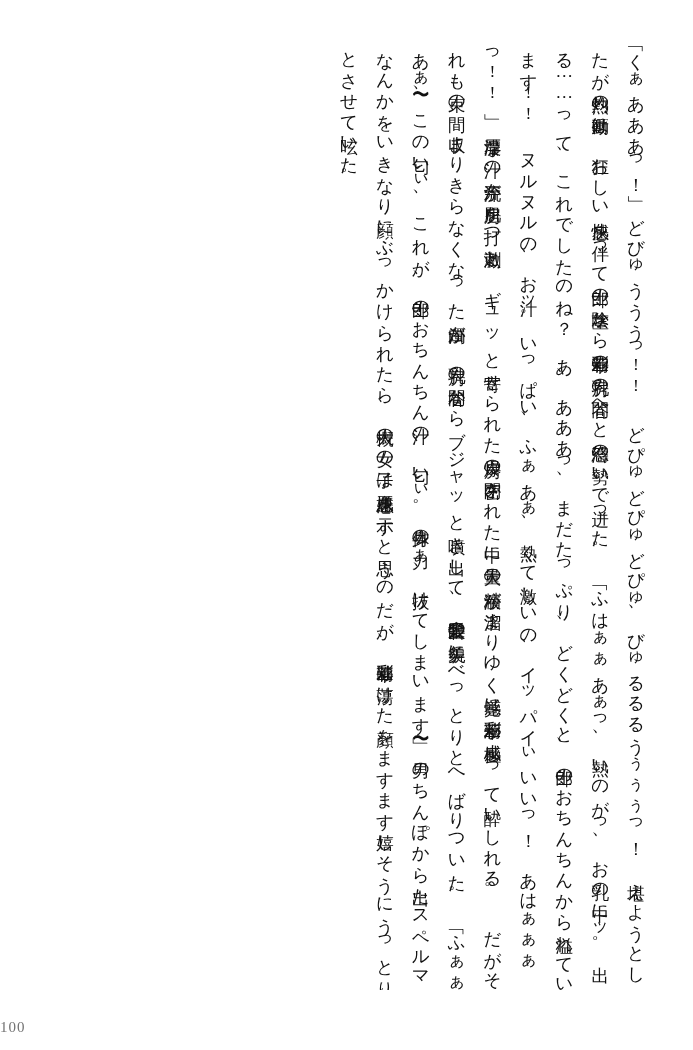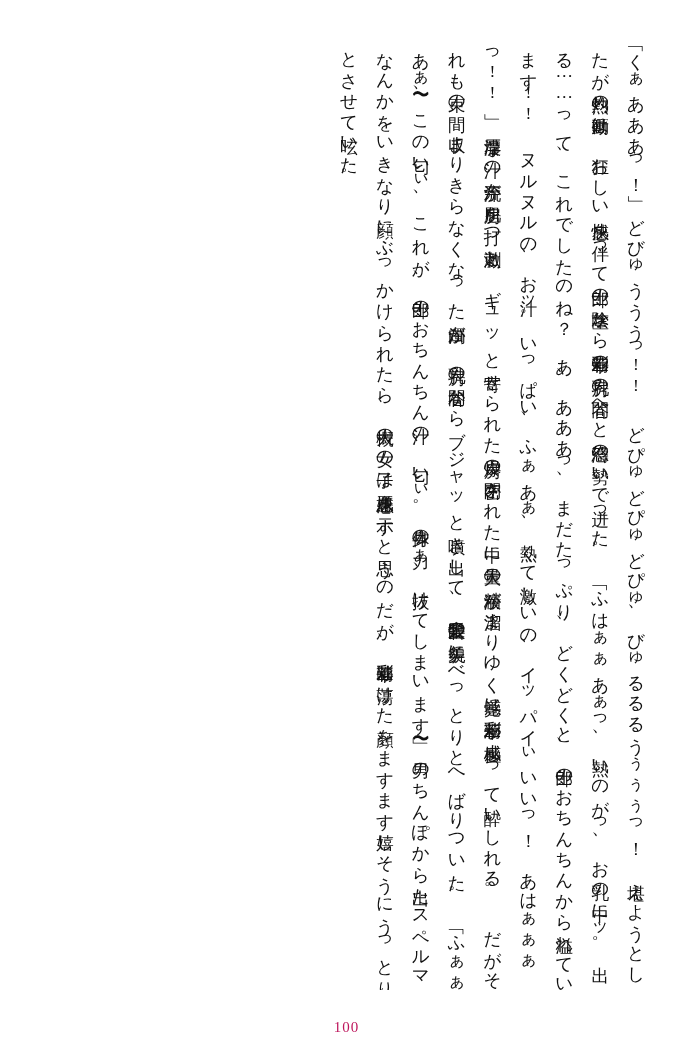--- a/index.html
+++ b/index.html
@@ -47,24 +47,23 @@
     margin: 0;
     padding: 0;
     text-indent: 0;
   }
 
   #page-number {
     position: absolute;
     bottom: 14px;
     left: 0;
     width: 693px;
-    text-align: center;
     font-size: 15px;
     font-family: "Liberation Serif", "DejaVu Serif", serif;
-    color: #be185d;
+    color: #737373;
     letter-spacing: 1px;
   }
 </style>
 </head>
 <body>
 
 <div id="page">
 
   <div id="text-block">
     <p>「くぁあああっ！」

